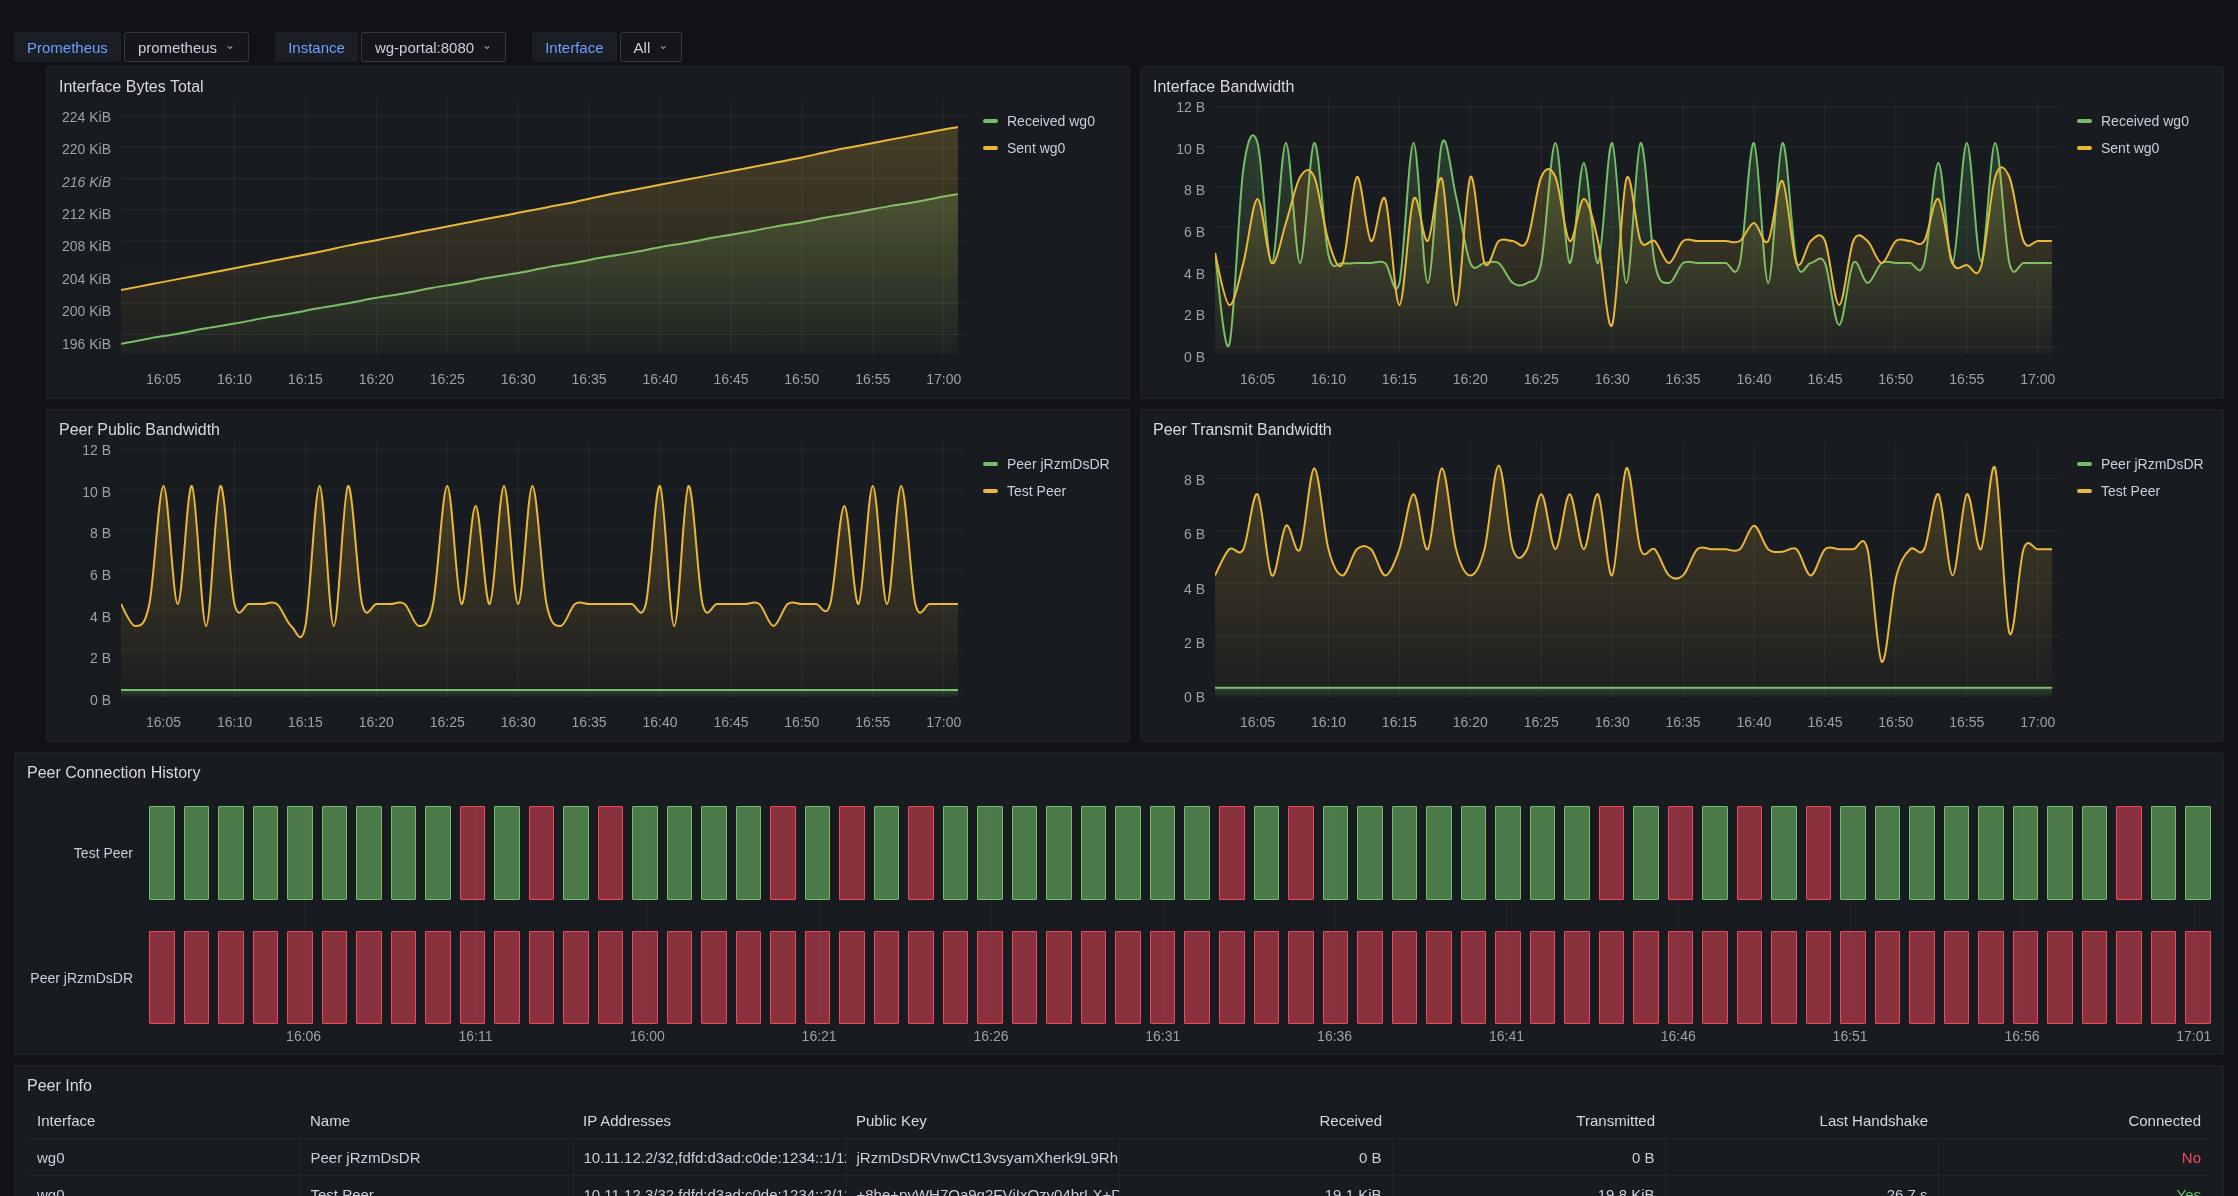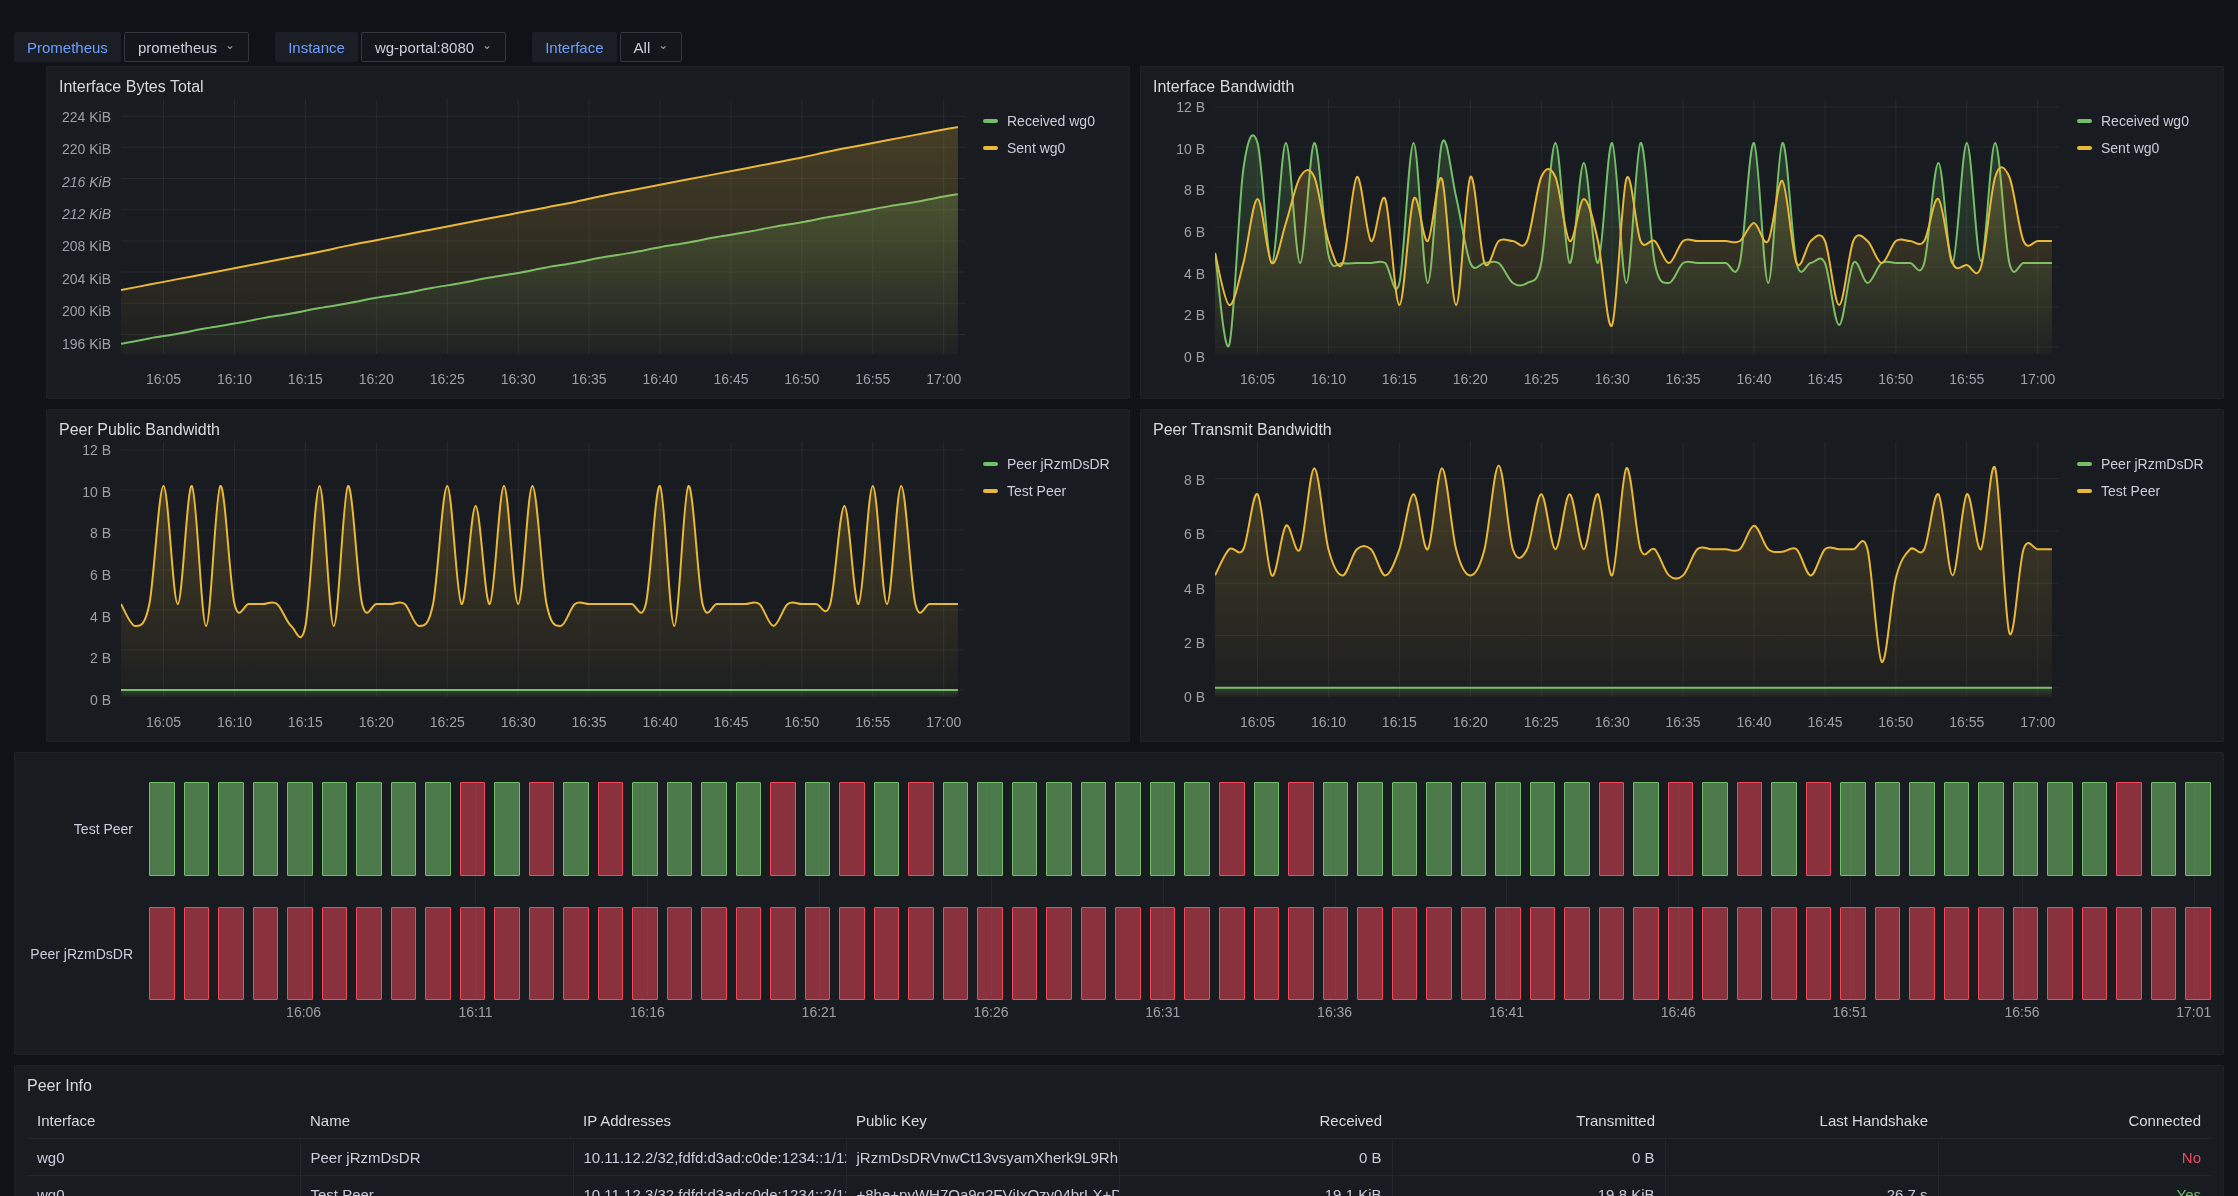--- a/index.html
+++ b/index.html
@@ -85,21 +85,21 @@
 <main class="dash">
   <div class="row2">
     <section class="panel ts">
       <h2 class="ptitle">Interface Bytes Total</h2>
       <div class="ts-body">
         <div class="yaxis">
             <div class="y-tick" style="top: 92.3547%;">196 KiB</div>
             <div class="y-tick" style="top: 80.1223%;">200 KiB</div>
             <div class="y-tick" style="top: 67.8899%;">204 KiB</div>
             <div class="y-tick" style="top: 55.6575%;">208 KiB</div>
-            <div class="y-tick" style="top: 43.4251%; font-style: italic;">212 KiB</div>
+            <div class="y-tick" style="top: 43.4251%;">212 KiB</div>
             <div class="y-tick" style="top: 31.1927%; font-style: italic;">216 KiB</div>
             <div class="y-tick" style="top: 18.9602%;">220 KiB</div>
             <div class="y-tick" style="top: 6.72783%;">224 KiB</div>
           </div>
         <div class="plotcol">
           <div class="plotwrap">
               <svg viewBox="0 0 1000 300" preserveAspectRatio="none">
                 <defs>
                   <linearGradient id="interface-bytes-total-g0" x1="0" y1="0" x2="0" y2="1">
                     <stop offset="0" stop-color="#73BF69" stop-opacity="0.22"></stop>
@@ -389,20 +389,21 @@
             <div class="li">
               <span class="sw" style="background: rgb(234, 184, 57);"></span>
               <span>Test Peer</span>
             </div>
           </div>
       </div>
     </section>
   </div>
 
   <section class="panel st">
+    <h2 class="ptitle">Peer Connection History</h2>
     <div class="st-body">
       <div class="st-labels">
           <div class="st-label" style="top: 68px;">Test Peer</div>
           <div class="st-label" style="top: 192.5px;">Peer jRzmDsDR</div>
         </div>
       <div class="st-plotcol">
         <div class="st-plot">
             <div class="st-grid" style="left: 7.5%;"></div>
             <div class="st-grid" style="left: 15.8333%;"></div>
             <div class="st-grid" style="left: 24.1667%;"></div>
@@ -536,21 +537,21 @@
               <div class="bar bad"></div>
               <div class="bar bad"></div>
               <div class="bar bad"></div>
               <div class="bar bad"></div>
               <div class="bar bad"></div>
             </div>
           </div>
         <div class="xaxis st-xaxis">
             <div class="x-tick" style="left: 7.5%;">16:06</div>
             <div class="x-tick" style="left: 15.8333%;">16:11</div>
-            <div class="x-tick" style="left: 24.1667%;">16:16</div>
+            <div class="x-tick" style="left: 24.1667%;">16:00</div>
             <div class="x-tick" style="left: 32.5%;">16:21</div>
             <div class="x-tick" style="left: 40.8333%;">16:26</div>
             <div class="x-tick" style="left: 49.1667%;">16:31</div>
             <div class="x-tick" style="left: 57.5%;">16:36</div>
             <div class="x-tick" style="left: 65.8333%;">16:41</div>
             <div class="x-tick" style="left: 74.1667%;">16:46</div>
             <div class="x-tick" style="left: 82.5%;">16:51</div>
             <div class="x-tick" style="left: 90.8333%;">16:56</div>
             <div class="x-tick" style="left: 99.1667%;">17:01</div>
           </div>

